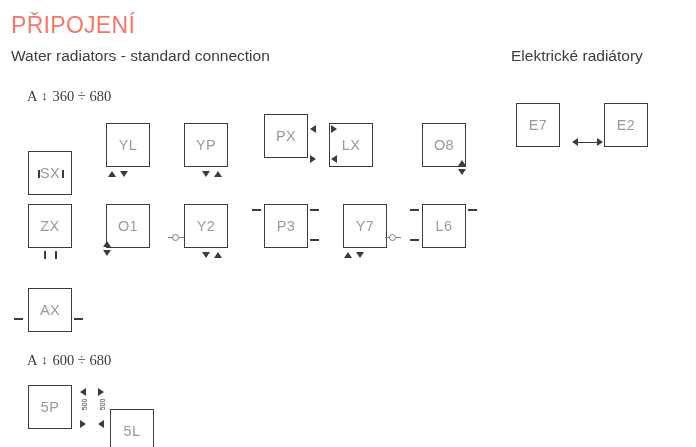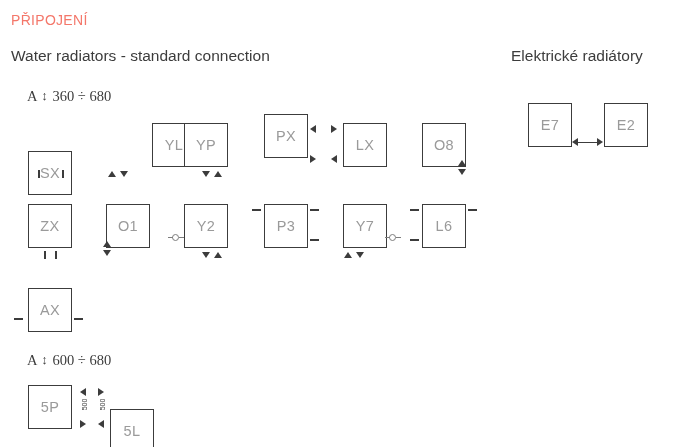--- a/index.html
+++ b/index.html
@@ -14,21 +14,21 @@
     color: #3c3c3c;
     overflow: hidden;
     position: relative;
   }
 
   
   #main-title {
     position: absolute;
     left: 11px;
     top: 12px;
-    font-size: 14px;
+    font-size: 23px;
     letter-spacing: 0.3px;
     color: #f4776a;
     white-space: nowrap;
   }
   #subtitle-water {
     position: absolute;
     left: 11px;
     top: 47px;
     font-size: 15.5px;
     color: #3c3c3c;
@@ -192,39 +192,39 @@
   <span class="updown-glyph">↕</span>
   <span>360 ÷ 680</span>
 </div>
 
 <div class="box" style="left:28px; top:123px;margin-top:28px;">
   <span class="box-label">SX</span>
 </div>
 <div class="tick" style="left:38px; top:170px;"></div>
 <div class="tick" style="left:62px; top:170px;"></div>
 
-<div class="box" style="left:106px; top:123px;margin-left:46px;">
+<div class="box" style="left:106px; top:123px;">
   <span class="box-label">YL</span>
 </div>
 <div class="tri up" style="left:108px; top:171px;"></div>
 <div class="tri down" style="left:120px; top:171px;"></div>
 
 <div class="box" style="left:184px; top:123px;">
   <span class="box-label">YP</span>
 </div>
 <div class="tri down" style="left:202px; top:171px;"></div>
 <div class="tri up" style="left:214px; top:171px;"></div>
 
 <div class="box" style="left:264px; top:114px;">
   <span class="box-label">PX</span>
 </div>
 <div class="tri left" style="left:310px; top:125px;"></div>
 <div class="tri right" style="left:310px; top:155px;"></div>
 
-<div class="box" style="left:343px; top:123px;">
+<div class="box" style="left:329px; top:123px;">
   <span class="box-label">LX</span>
 </div>
 <div class="tri right" style="left:331px; top:125px;"></div>
 <div class="tri left" style="left:331px; top:155px;"></div>
 
 <div class="box" style="left:422px; top:123px;padding-left:37px;">
   <span class="box-label">O8</span>
 </div>
 <div class="vdbl" style="left:458px; top:160px;"></div>
 
@@ -290,21 +290,21 @@
 <div class="tri right" style="left:80px; top:420px;"></div>
 <div class="dim-v" style="left:73px; top:401px; width:22px; text-align:center;">500</div>
 
 <div class="box" style="left:110px; top:385px;margin-top:24px;">
   <span class="box-label">5L</span>
 </div>
 <div class="tri right" style="left:98px; top:388px;"></div>
 <div class="tri left" style="left:98px; top:420px;"></div>
 <div class="dim-v" style="left:91px; top:401px; width:22px; text-align:center;">500</div>
 
-<div class="box" style="left:528px; top:103px;">
+<div class="box" style="left:516px; top:103px;">
   <span class="box-label">E7</span>
 </div>
 <div class="earrow" style="left:572px; top:138px; width:16px;">
   <span class="stem" style="left:5px; width:11px;"></span>
   <span class="tri left" style="left:0px; top:0px;"></span>
 </div>
 
 <div class="box" style="left:604px; top:103px;">
   <span class="box-label">E2</span>
 </div>

